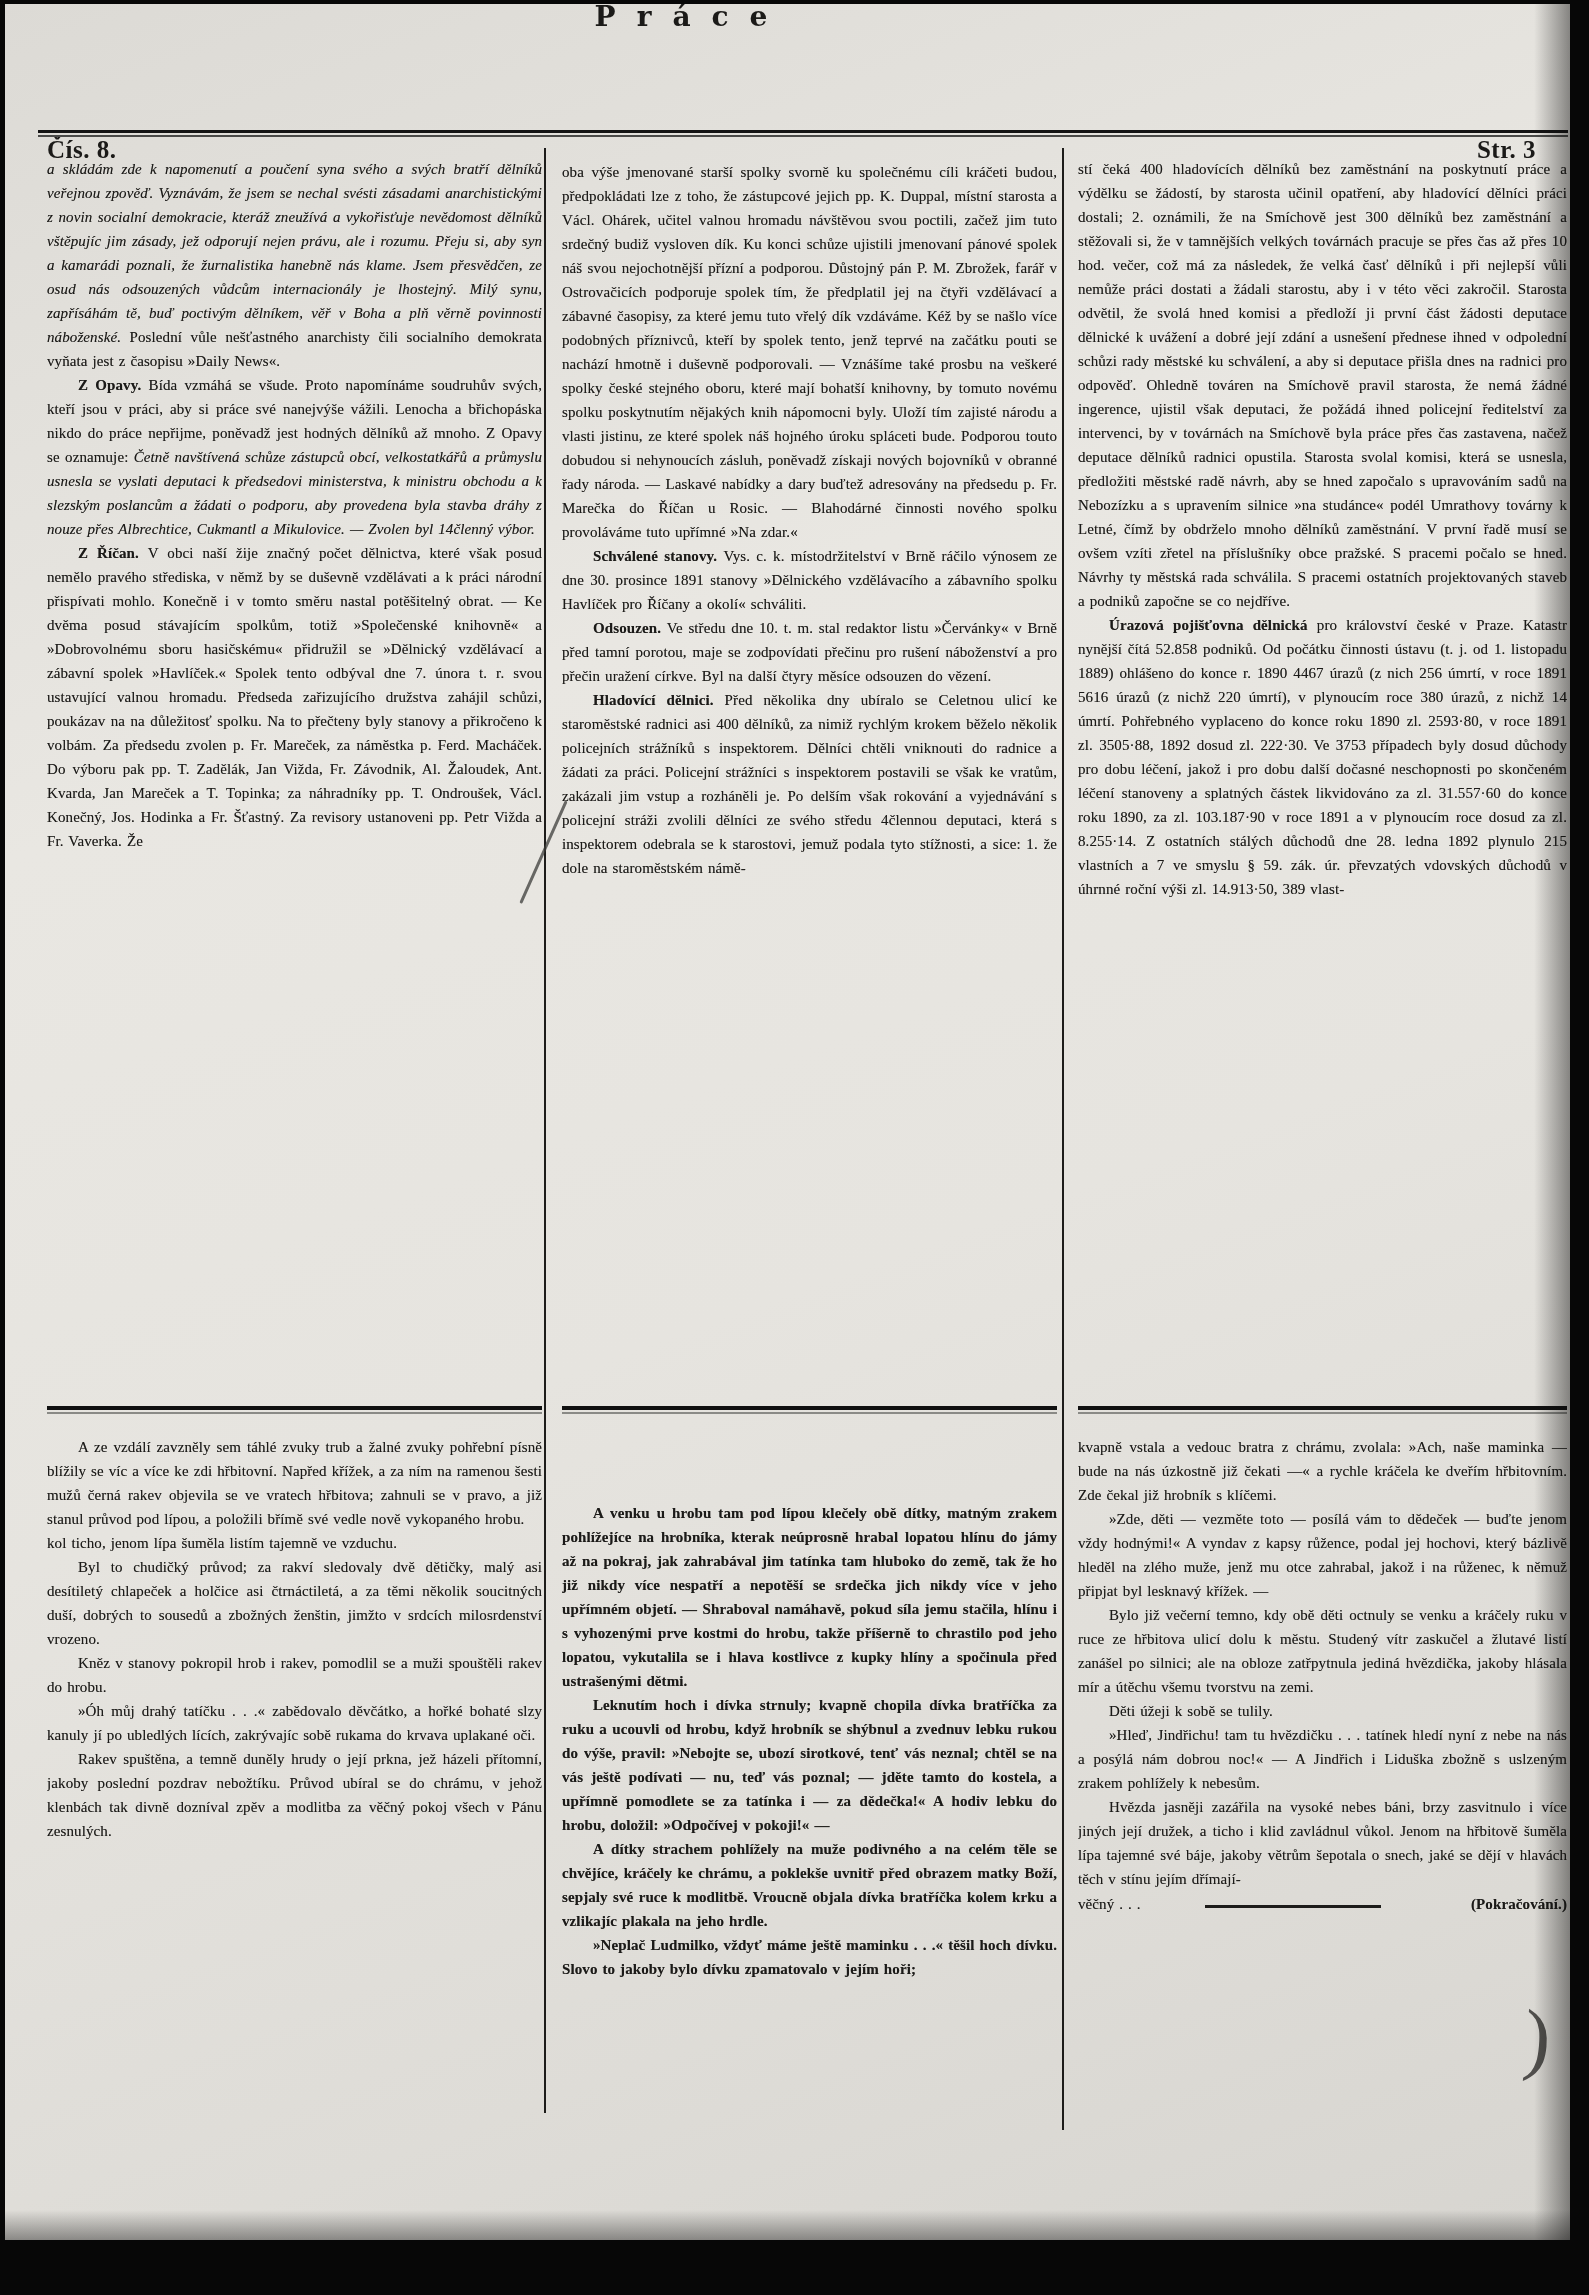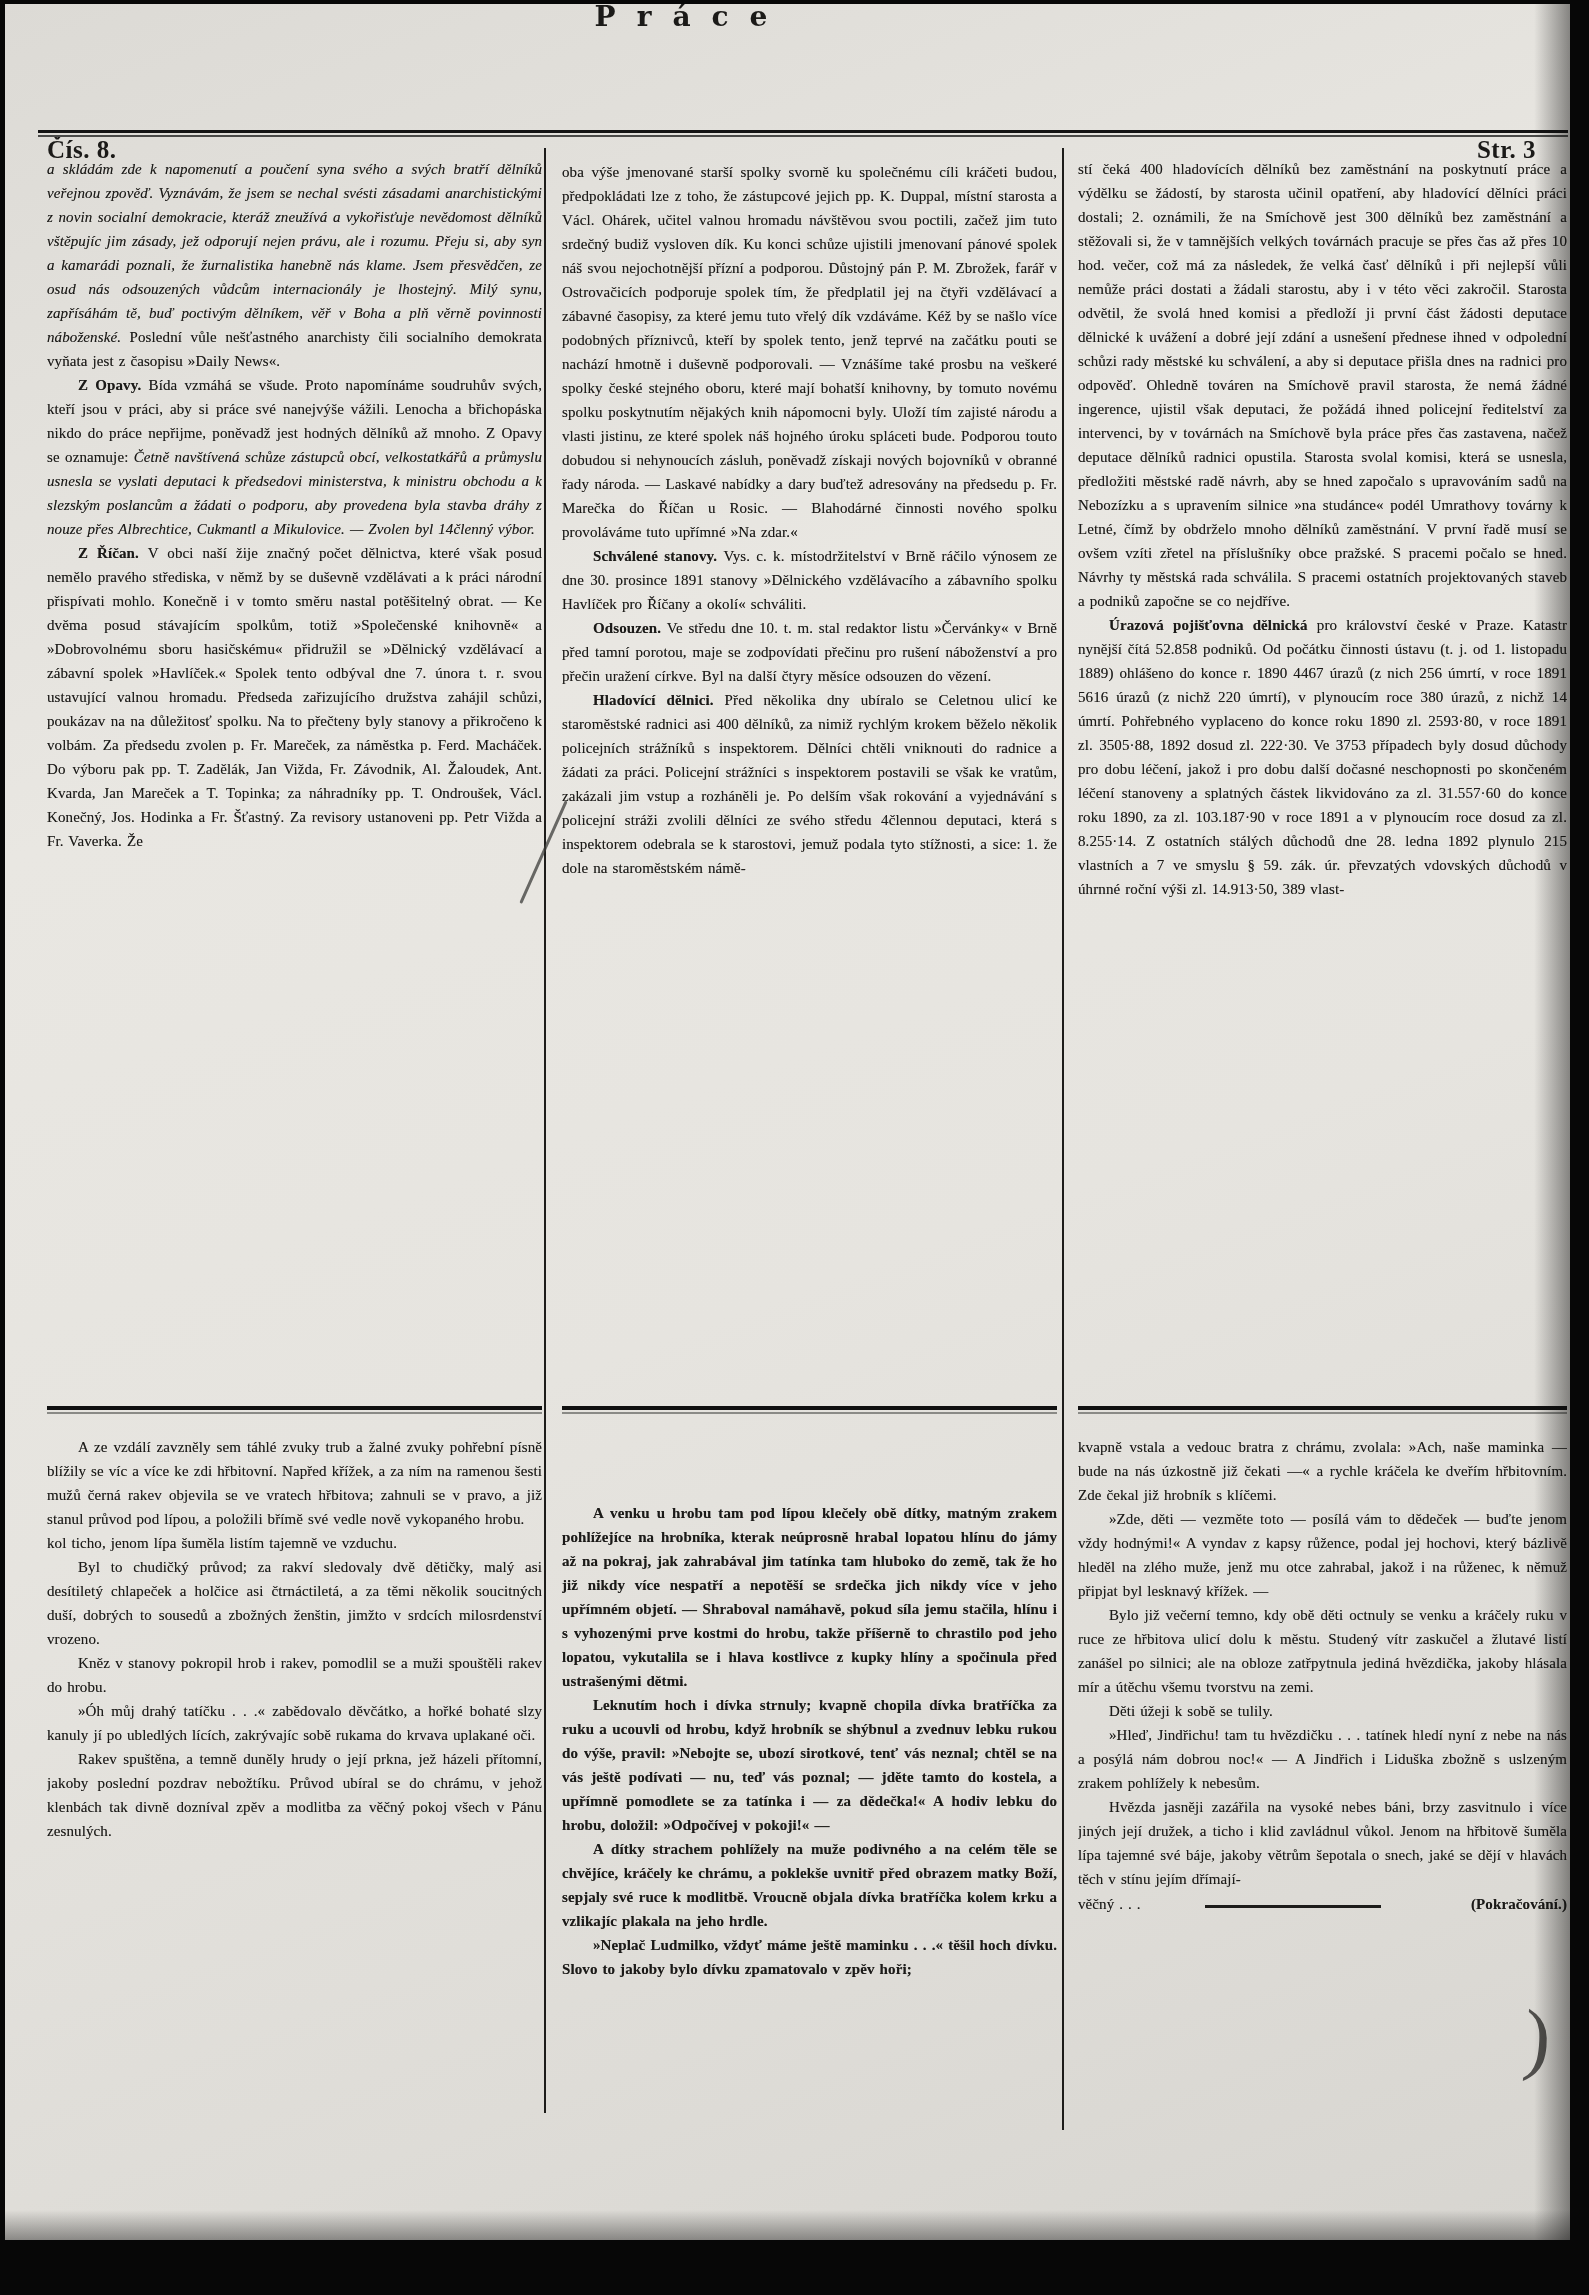--- a/index.html
+++ b/index.html
@@ -96,21 +96,21 @@
       <p class="para"><span>kol ticho, jenom lípa šuměla listím tajemně ve vzduchu.</span></p>
       <p class="para indent"><span>Byl to chudičký průvod; za rakví sledovaly dvě dětičky, malý asi desítiletý chlapeček a holčice asi čtrnáctiletá, a za těmi několik soucitných duší, dobrých to sousedů a zbožných ženštin, jimžto v srdcích milosrdenství vrozeno.</span></p>
       <p class="para indent"><span>Kněz v stanovy pokropil hrob i rakev, pomodlil se a muži spouštěli rakev do hrobu.</span></p>
       <p class="para indent"><span>»Óh můj drahý tatíčku . . .« zabědovalo děvčátko, a hořké bohaté slzy kanuly jí po ubledlých lících, zakrývajíc sobě rukama do krvava uplakané oči.</span></p>
       <p class="para indent"><span>Rakev spuštěna, a temně duněly hrudy o její prkna, jež házeli přítomní, jakoby poslední pozdrav nebožtíku. Průvod ubíral se do chrámu, v jehož klenbách tak divně dozníval zpěv a modlitba za věčný pokoj všech v Pánu zesnulých.</span></p>
     </div>
   <div class="sect feu-2">
       <p class="para indent"><span>A venku u hrobu tam pod lípou klečely obě dítky, matným zrakem pohlížejíce na hrobníka, kterak neúprosně hrabal lopatou hlínu do jámy až na pokraj, jak zahrabával jim tatínka tam hluboko do země, tak že ho již nikdy více nespatří a nepotěší se srdečka jich nikdy více v jeho upřímném objetí. — Shraboval namáhavě, pokud síla jemu stačila, hlínu i s vyhozenými prve kostmi do hrobu, takže příšerně to chrastilo pod jeho lopatou, vykutalila se i hlava kostlivce z kupky hlíny a spočinula před ustrašenými dětmi.</span></p>
       <p class="para indent"><span>Leknutím hoch i dívka strnuly; kvapně chopila dívka bratříčka za ruku a ucouvli od hrobu, když hrobník se shýbnul a zvednuv lebku rukou do výše, pravil: »Nebojte se, ubozí sirotkové, tenť vás neznal; chtěl se na vás ještě podívati — nu, teď vás poznal; — jděte tamto do kostela, a upřímně pomodlete se za tatínka i — za dědečka!« A hodiv lebku do hrobu, doložil: »Odpočívej v pokoji!« —</span></p>
       <p class="para indent"><span>A dítky strachem pohlížely na muže podivného a na celém těle se chvějíce, kráčely ke chrámu, a poklekše uvnitř před obrazem matky Boží, sepjaly své ruce k modlitbě. Vroucně objala dívka bratříčka kolem krku a vzlikajíc plakala na jeho hrdle.</span></p>
-      <p class="para indent"><span>»Neplač Ludmilko, vždyť máme ještě maminku . . .« těšil hoch dívku. Slovo to jakoby bylo dívku zpamatovalo v zpěv hoři;</span></p>
+      <p class="para indent"><span>»Neplač Ludmilko, vždyť máme ještě maminku . . .« těšil hoch dívku. Slovo to jakoby bylo dívku zpamatovalo v jejím hoři;</span></p>
     </div>
   <div class="sect feu-3">
 
   <p class="para"><span>kvapně vstala a vedouc bratra z chrámu, zvolala: »Ach, naše maminka — bude na nás úzkostně již čekati —« a rychle kráčela ke dveřím hřbitovním. Zde čekal již hrobník s klíčemi.</span></p>
       <p class="para indent"><span>»Zde, děti — vezměte toto — posílá vám to dědeček — buďte jenom vždy hodnými!« A vyndav z kapsy růžence, podal jej hochovi, který bázlivě hleděl na zlého muže, jenž mu otce zahrabal, jakož i na růženec, k němuž připjat byl lesknavý křížek. —</span></p>
       <p class="para indent"><span>Bylo již večerní temno, kdy obě děti octnuly se venku a kráčely ruku v ruce ze hřbitova ulicí dolu k městu. Studený vítr zaskučel a žlutavé listí zanášel po silnici; ale na obloze zatřpytnula jediná hvězdička, jakoby hlásala mír a útěchu všemu tvorstvu na zemi.</span></p>
       <p class="para indent"><span>Děti úžeji k sobě se tulily.</span></p>
       <p class="para indent"><span>»Hleď, Jindřichu! tam tu hvězdičku . . . tatínek hledí nyní z nebe na nás a posýlá nám dobrou noc!« — A Jindřich i Liduška zbožně s uslzeným zrakem pohlížely k nebesům.</span></p>
       <p class="para indent"><span>Hvězda jasněji zazářila na vysoké nebes báni, brzy zasvitnulo i více jiných její družek, a ticho i klid zavládnul vůkol. Jenom na hřbitově šuměla lípa tajemné své báje, jakoby větrům šepotala o snech, jaké se dějí v hlavách těch v stínu jejím dřímají-</span></p>
       <div class="end-row">

